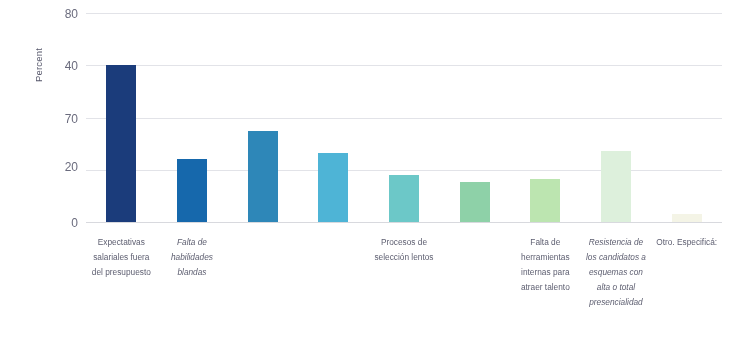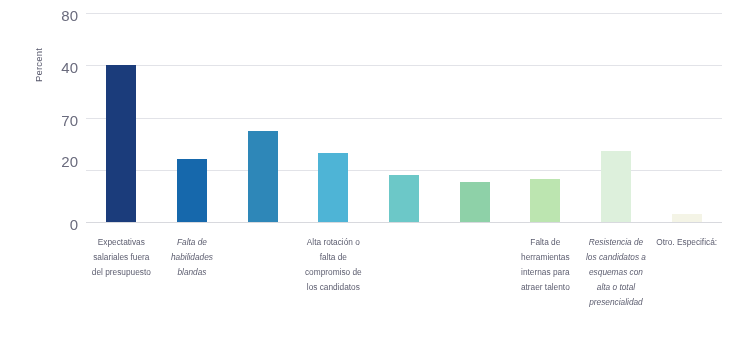--- a/index.html
+++ b/index.html
@@ -53,21 +53,21 @@
     background: #e2e3e8;
   }
   .gridline.baseline {
     background: #d8d9de;
   }
   .ytick-label {
     position: absolute;
     right: 0;
     width: 22px;
     text-align: right;
-    font-size: 15px;
+    font-size: 12px;
     color: #6a6b7d;
     line-height: 1;
   }
   #y-tick-labels {
     position: absolute;
     left: 52px;
     top: 13px;
     width: 26px;
     height: 209px;
   }
@@ -105,21 +105,21 @@
 </style>
 </head>
 <body>
 
 <div id="chart-root">
 
   <div id="y-axis-title">Percent</div>
 
   <div id="y-tick-labels">
       <div class="ytick-label" style="top: 204px;">0</div>
-      <div class="ytick-label" style="top: 141px;">20</div>
+      <div class="ytick-label" style="top: 148px;">20</div>
       <div class="ytick-label" style="top: 99.5px;">70</div>
       <div class="ytick-label" style="top: 47.25px;">40</div>
       <div class="ytick-label" style="top: -5px;">80</div>
     </div>
 
   <div id="plot-area">
       <div class="gridline baseline" style="top: 209px;"></div>
       <div class="gridline" style="top: 156.75px;"></div>
       <div class="gridline" style="top: 104.5px;"></div>
       <div class="gridline" style="top: 52.25px;"></div>
@@ -134,19 +134,19 @@
       <div class="bar" title="Procesos de selección lentos: 18" style="left: 303px; width: 30px; height: 47.025px; background: rgb(108, 200, 200);"></div>
       <div class="bar" title="Poca alineación cultural entre el candidato y la empresa: 15.5" style="left: 373.667px; width: 30px; height: 40.4937px; background: rgb(142, 209, 168);"></div>
       <div class="bar" title="Falta de herramientas internas para atraer talento: 16.5" style="left: 444.333px; width: 30px; height: 43.1062px; background: rgb(188, 229, 176);"></div>
       <div class="bar" title="Resistencia de los candidatos a esquemas con alta o total presencialidad: 27" style="left: 515px; width: 30px; height: 70.5375px; background: rgb(221, 240, 220);"></div>
       <div class="bar" title="Otro. Especificá:: 3" style="left: 585.667px; width: 30px; height: 7.8375px; background: rgb(244, 244, 230);"></div>
     </div>
 
   <div id="x-labels">
       <div class="x-label" style="left: 2px; width: 66.6667px;">Expectativas salariales fuera del presupuesto</div>
       <div class="x-label" style="left: 72.6667px; width: 66.6667px; font-style: italic;">Falta de habilidades blandas</div>
-      <div class="x-label" style="left: 214px; width: 66.6667px;">Alta rotación o falta de compromiso de los candidatos</div>
+      <div class="x-label" style="left: 284.667px; width: 66.6667px;">Procesos de selección lentos</div>
       <div class="x-label" style="left: 426px; width: 66.6667px;">Falta de herramientas internas para atraer talento</div>
       <div class="x-label" style="left: 496.667px; width: 66.6667px; font-style: italic;">Resistencia de los candidatos a esquemas con alta o total presencialidad</div>
       <div class="x-label" style="left: 567.333px; width: 66.6667px;">Otro. Especificá:</div>
     </div>
 
 </div>
 
 </body></html>

